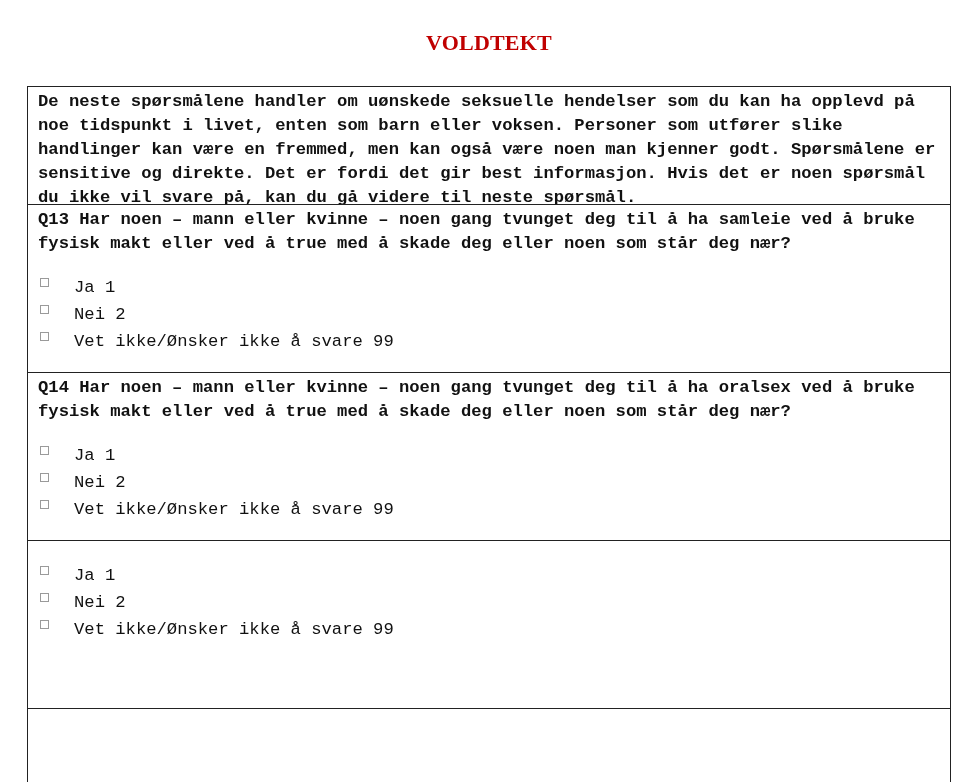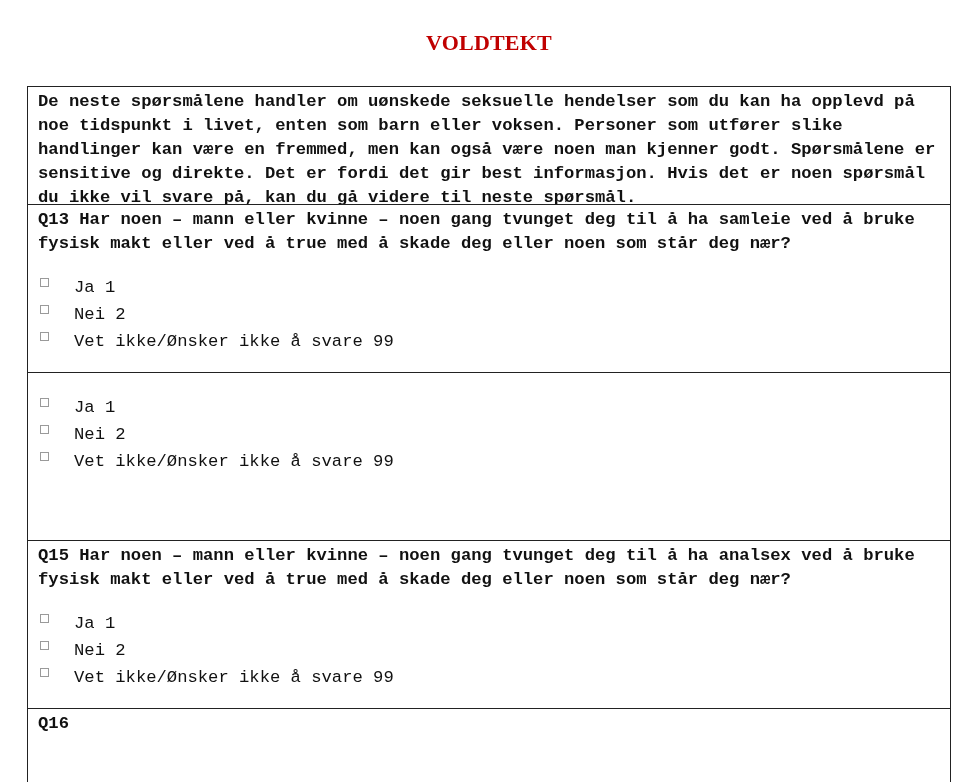--- a/index.html
+++ b/index.html
@@ -104,51 +104,50 @@
         <span class="option-label">Nei 2</span>
       </li>
       <li class="option">
         <span class="checkbox"></span>
         <span class="option-label">Vet ikke/Ønsker ikke å svare 99</span>
       </li>
     </ul>
   </div>
 
   <div class="row q">
+    <p class="q-text">Q14 Har noen – mann eller kvinne – noen gang tvunget deg til å ha oralsex ved å bruke fysisk makt eller ved å true med å skade deg eller noen som står deg nær?</p>
     <ul class="options">
       <li class="option">
         <span class="checkbox"></span>
         <span class="option-label">Ja 1</span>
       </li>
       <li class="option">
         <span class="checkbox"></span>
         <span class="option-label">Nei 2</span>
       </li>
       <li class="option">
         <span class="checkbox"></span>
         <span class="option-label">Vet ikke/Ønsker ikke å svare 99</span>
       </li>
     </ul>
   </div>
 
   <div class="row q">
-    <p class="q-text">Q15 Har noen – mann eller kvinne – noen gang tvunget deg til å ha analsex ved å bruke fysisk makt eller ved å true med å skade deg eller noen som står deg nær?</p>
     <ul class="options">
       <li class="option">
         <span class="checkbox"></span>
         <span class="option-label">Ja 1</span>
       </li>
       <li class="option">
         <span class="checkbox"></span>
         <span class="option-label">Nei 2</span>
       </li>
       <li class="option">
         <span class="checkbox"></span>
         <span class="option-label">Vet ikke/Ønsker ikke å svare 99</span>
       </li>
     </ul>
   </div>
 
   <div class="row q16">
-    <div class="q-id">Q16</div>
   </div>
 
 </div>
 
 </body></html>

